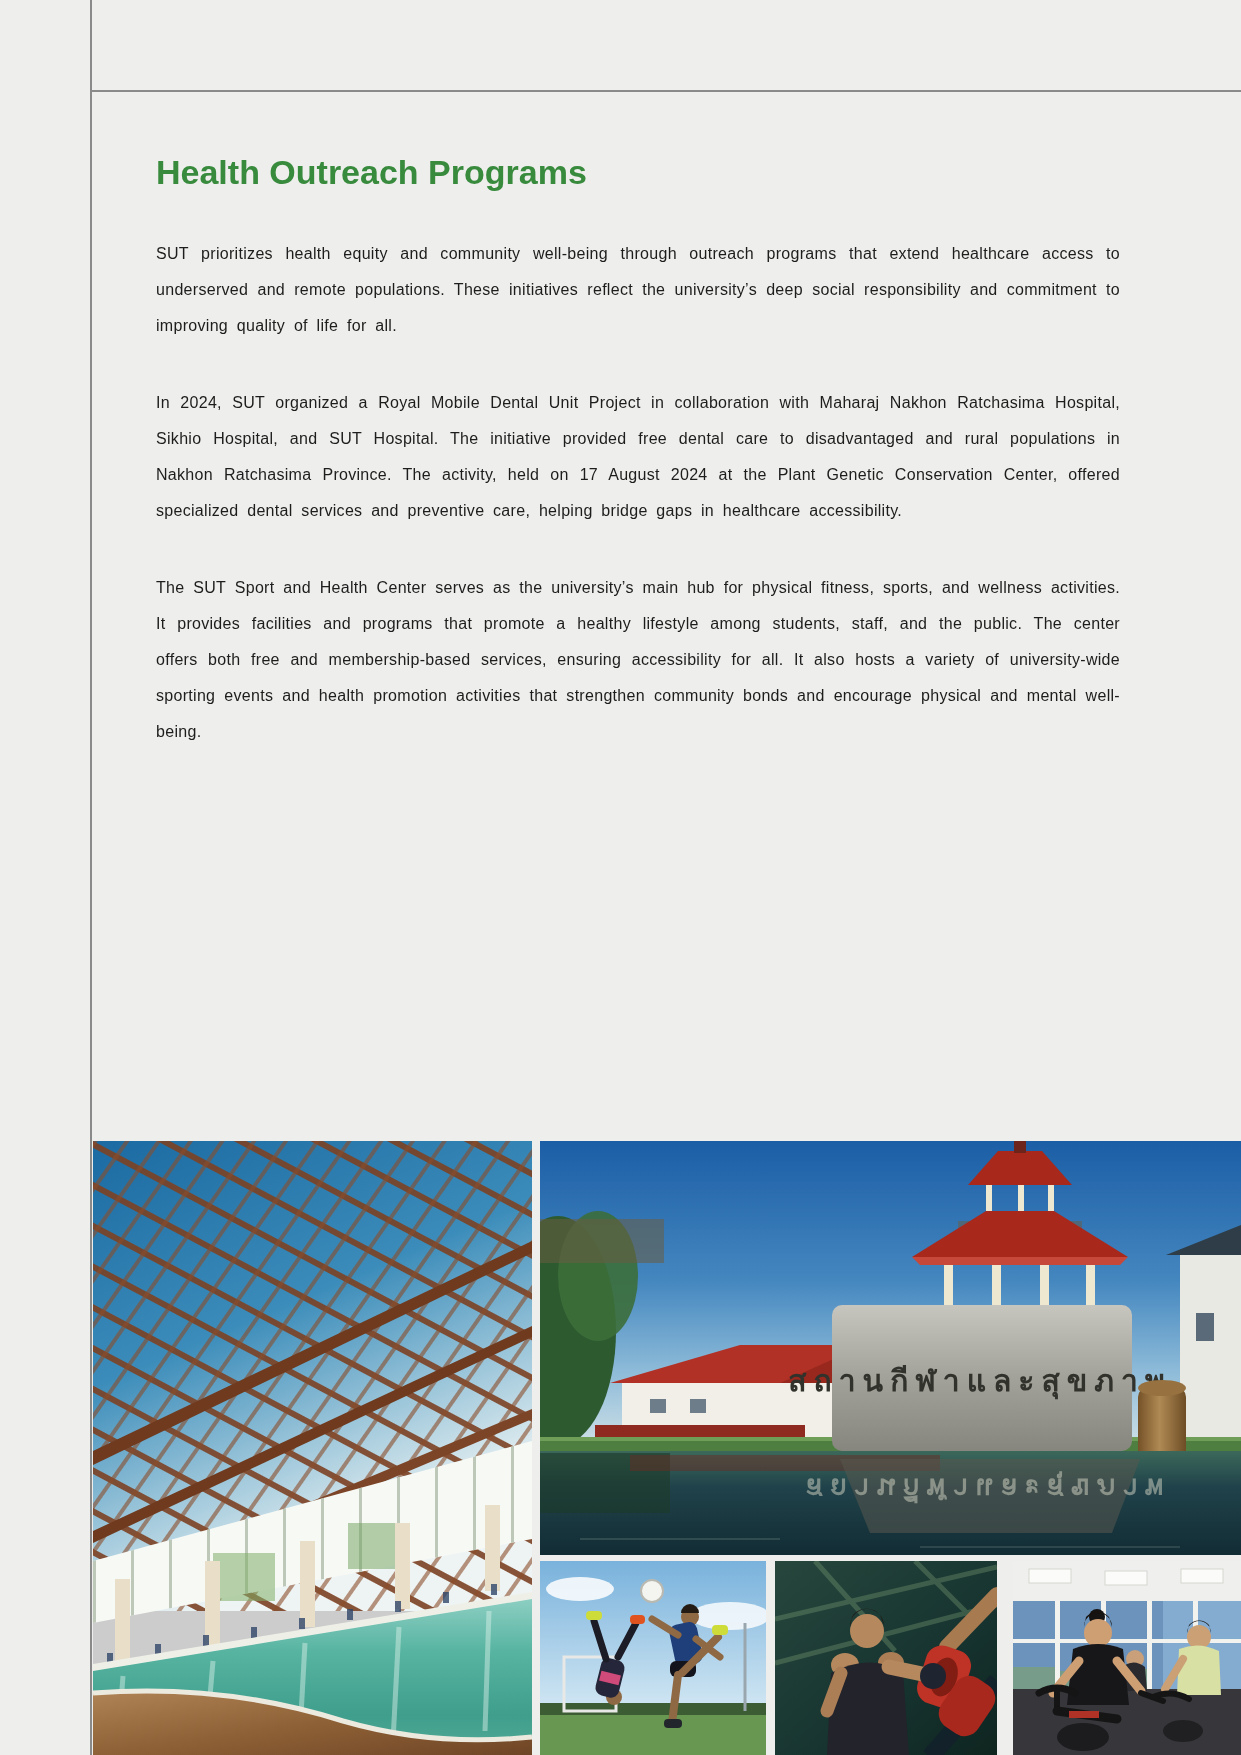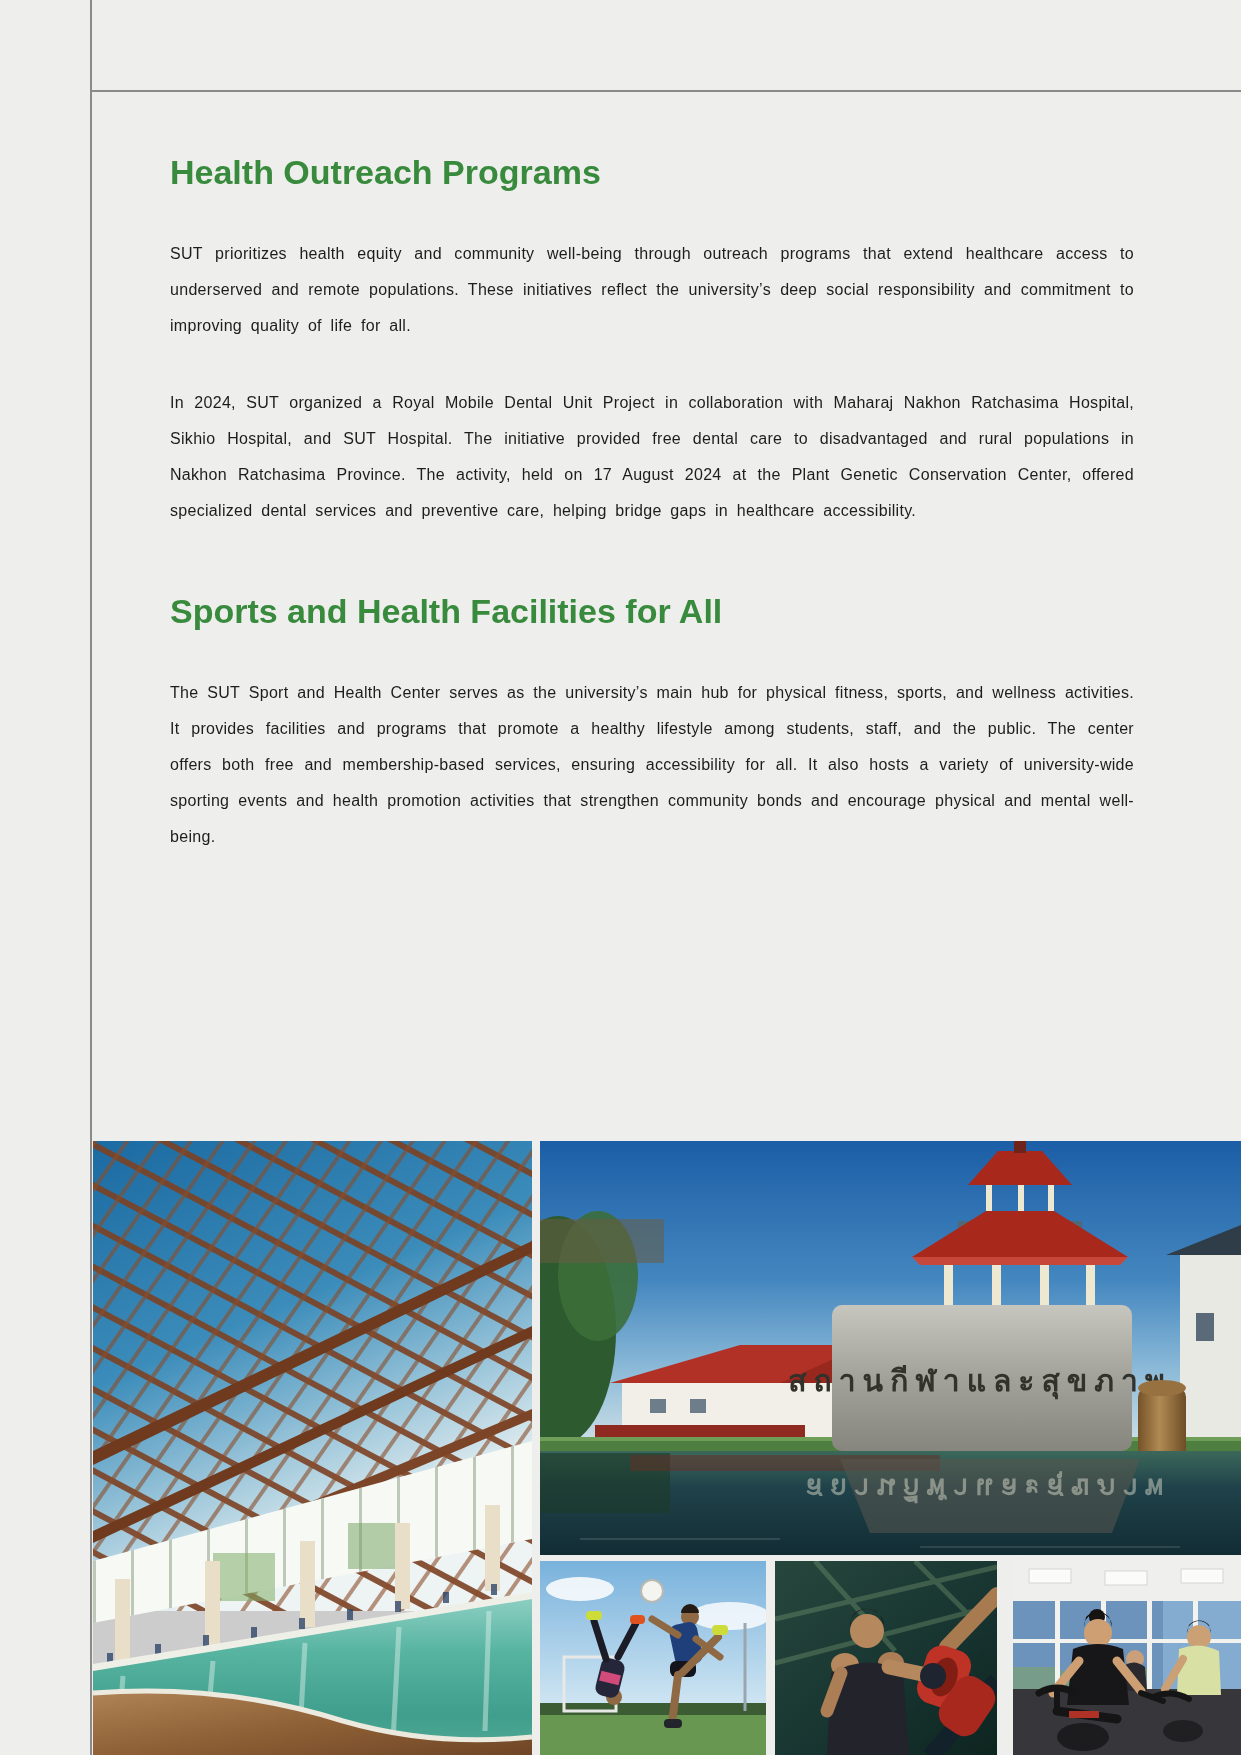--- a/index.html
+++ b/index.html
@@ -4,21 +4,21 @@
 <style>
   html,body{margin:0;padding:0;}
   body{
     width:1241px;height:1755px;position:relative;overflow:hidden;
     background:var(--background,#eeeeec);
     font-family:"Liberation Sans",sans-serif;
   }
   .border-line-v{position:absolute;left:90px;top:0;width:2px;height:1755px;background:var(--border,#858585);}
   .border-line-h{position:absolute;left:90px;top:90px;right:0;height:2px;background:var(--border,#8f8f8f);}
 
-  .content{position:absolute;left:170px;top:152px;width:964px;color:var(--body-text,#1d1d1d);}
+  .content{position:absolute;left:156px;top:152px;width:964px;color:var(--body-text,#1d1d1d);}
   .section-heading{
     color:var(--heading-green,#388a3d);
     font-size:34px;line-height:40px;font-weight:bold;margin:0 0 44px 0;
   }
   .section-heading.second{margin:62px 0 44px 0;}
   .body-para{
     font-size:16px;line-height:36px;margin:0 0 41px 0;
     text-align:justify;word-spacing:4px;letter-spacing:0.3px;color:var(--body-text,#1d1d1d);
   }
   .body-para.last{margin-bottom:4px;}
@@ -36,21 +36,20 @@
 </head>
 <body>
 
 <div class="border-line-v"></div>
 <div class="border-line-h"></div>
 
 <main class="content">
   <h1 class="section-heading">Health Outreach Programs</h1>
   <p class="body-para">SUT prioritizes health equity and community well-being through outreach programs that extend healthcare access to underserved and remote populations. These initiatives reflect the university’s deep social responsibility and commitment to improving quality of life for all.</p>
   <p class="body-para">In 2024, SUT organized a Royal Mobile Dental Unit Project in collaboration with Maharaj Nakhon Ratchasima Hospital, Sikhio Hospital, and SUT Hospital. The initiative provided free dental care to disadvantaged and rural populations in Nakhon Ratchasima Province. The activity, held on 17 August 2024 at the Plant Genetic Conservation Center, offered specialized dental services and preventive care, helping bridge gaps in healthcare accessibility.</p>
-  <h2 class="section-heading second">Sports and Health Facilities for All</h2>
   <p class="body-para last">The SUT Sport and Health Center serves as the university’s main hub for physical fitness, sports, and wellness activities. It provides facilities and programs that promote a healthy lifestyle among students, staff, and the public. The center offers both free and membership-based services, ensuring accessibility for all. It also hosts a variety of university-wide sporting events and health promotion activities that strengthen community bonds and encourage physical and mental well-being.</p>
 </main>
 
 <div class="photo-grid">
 
   <div class="photo photo-pool">
     <svg viewBox="0 0 439 614" preserveAspectRatio="none">
       <defs>
         <linearGradient id="poolSky" x1="0" y1="0" x2="0.4" y2="1">
           <stop offset="0" stop-color="#1b6aa2"></stop>

